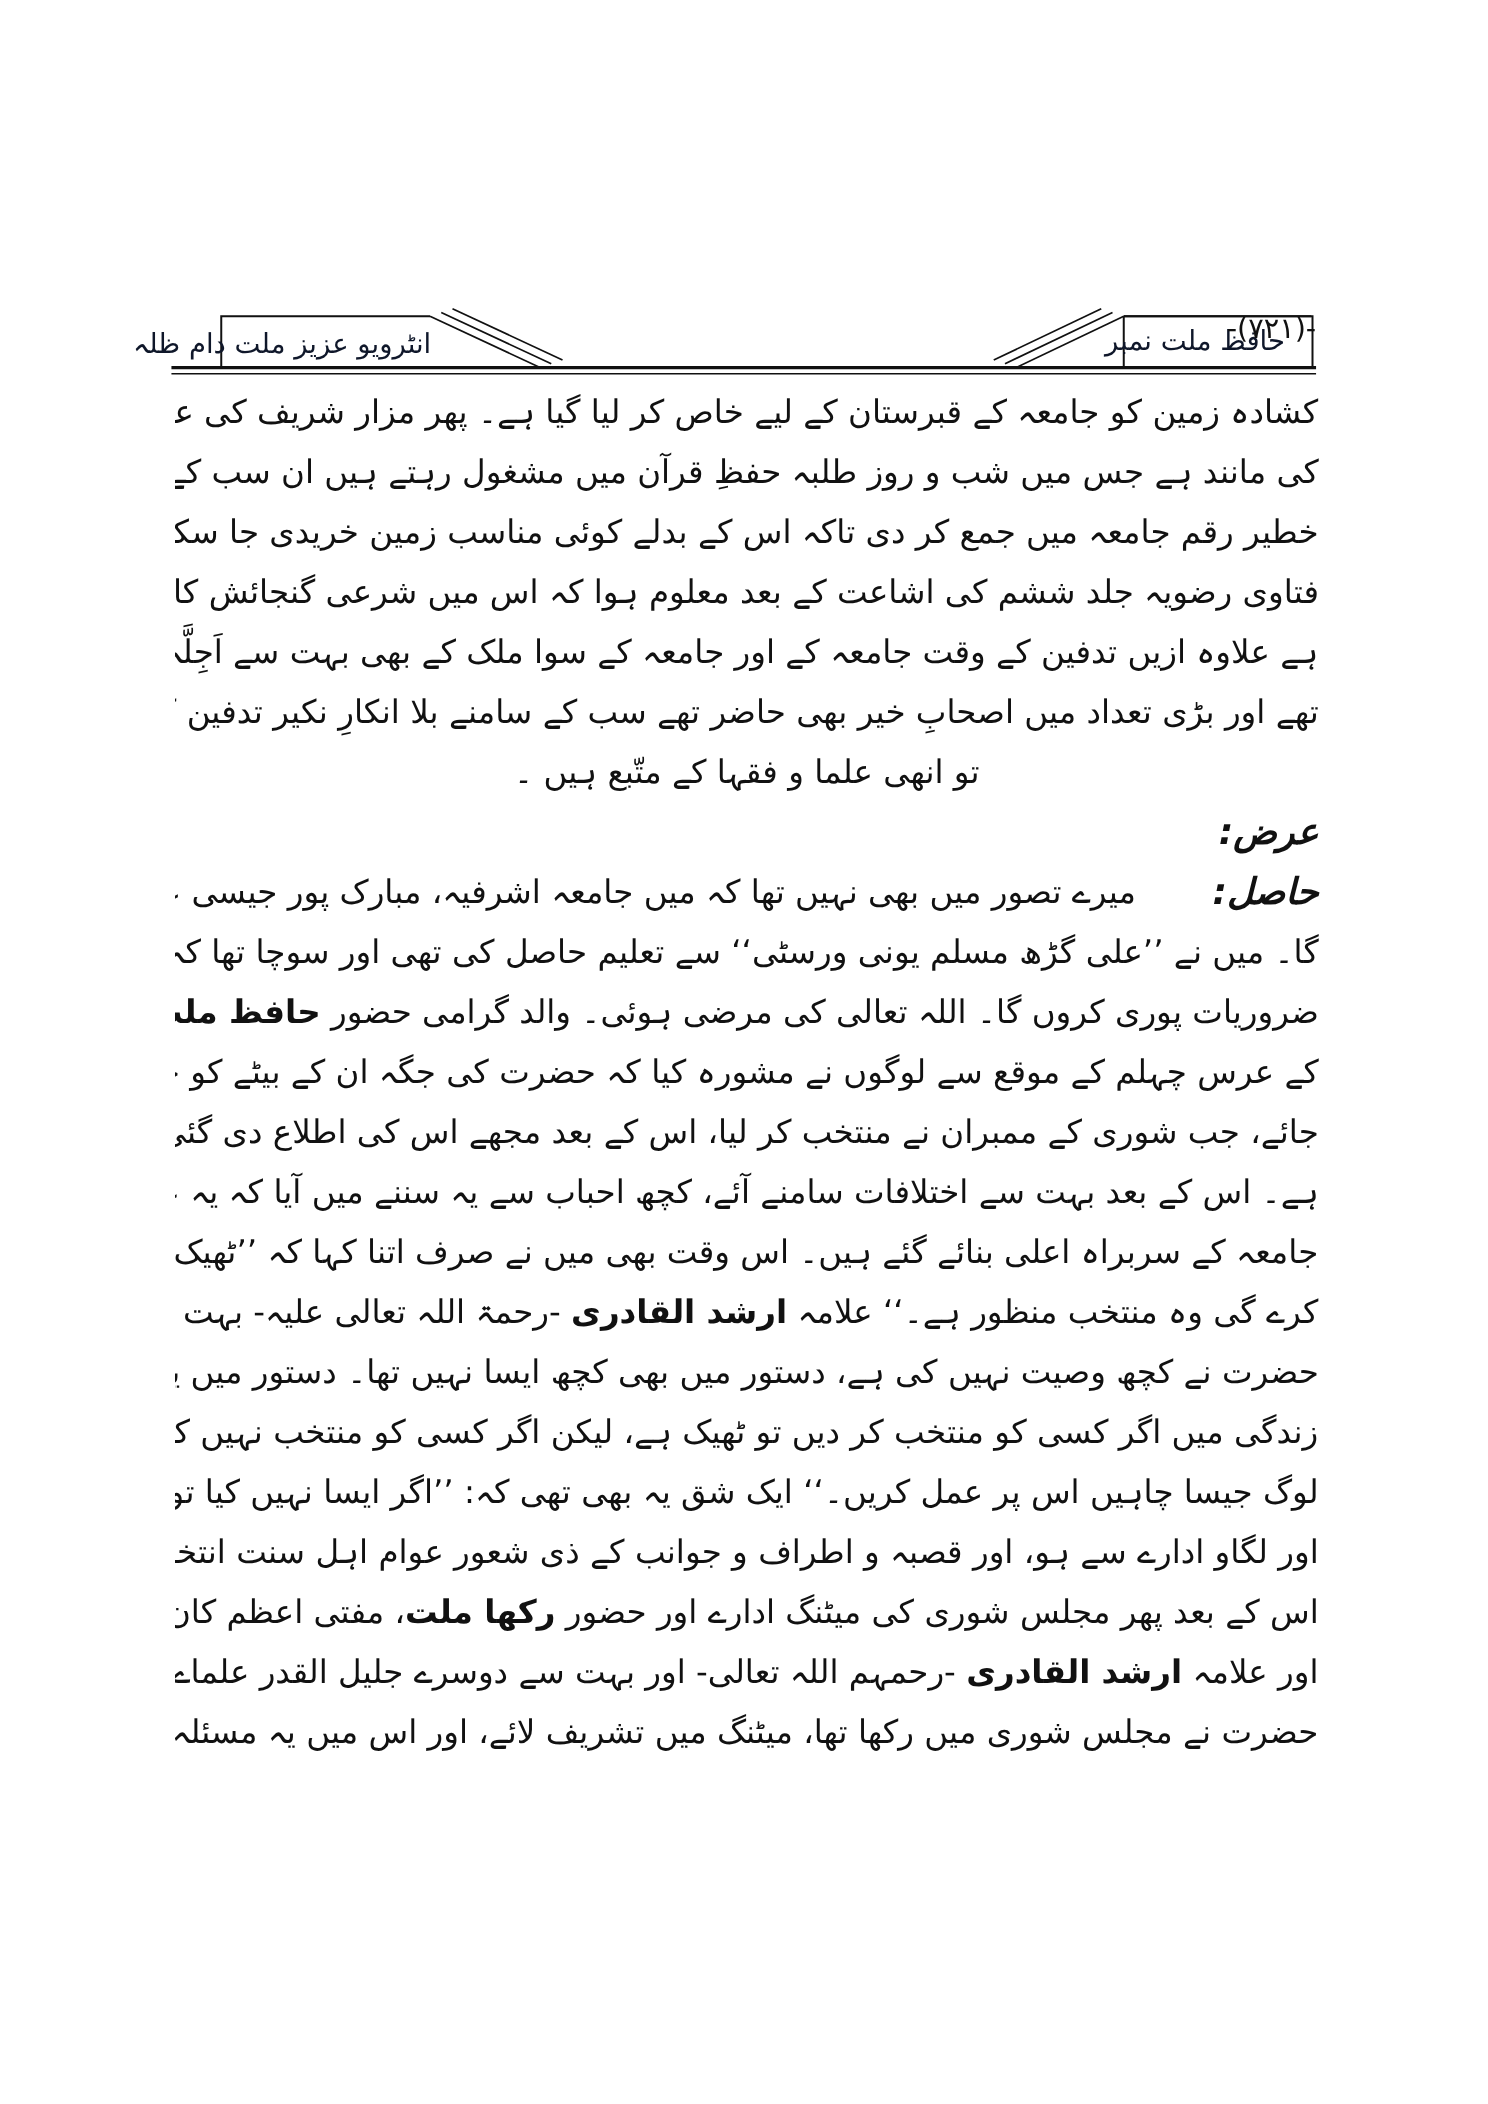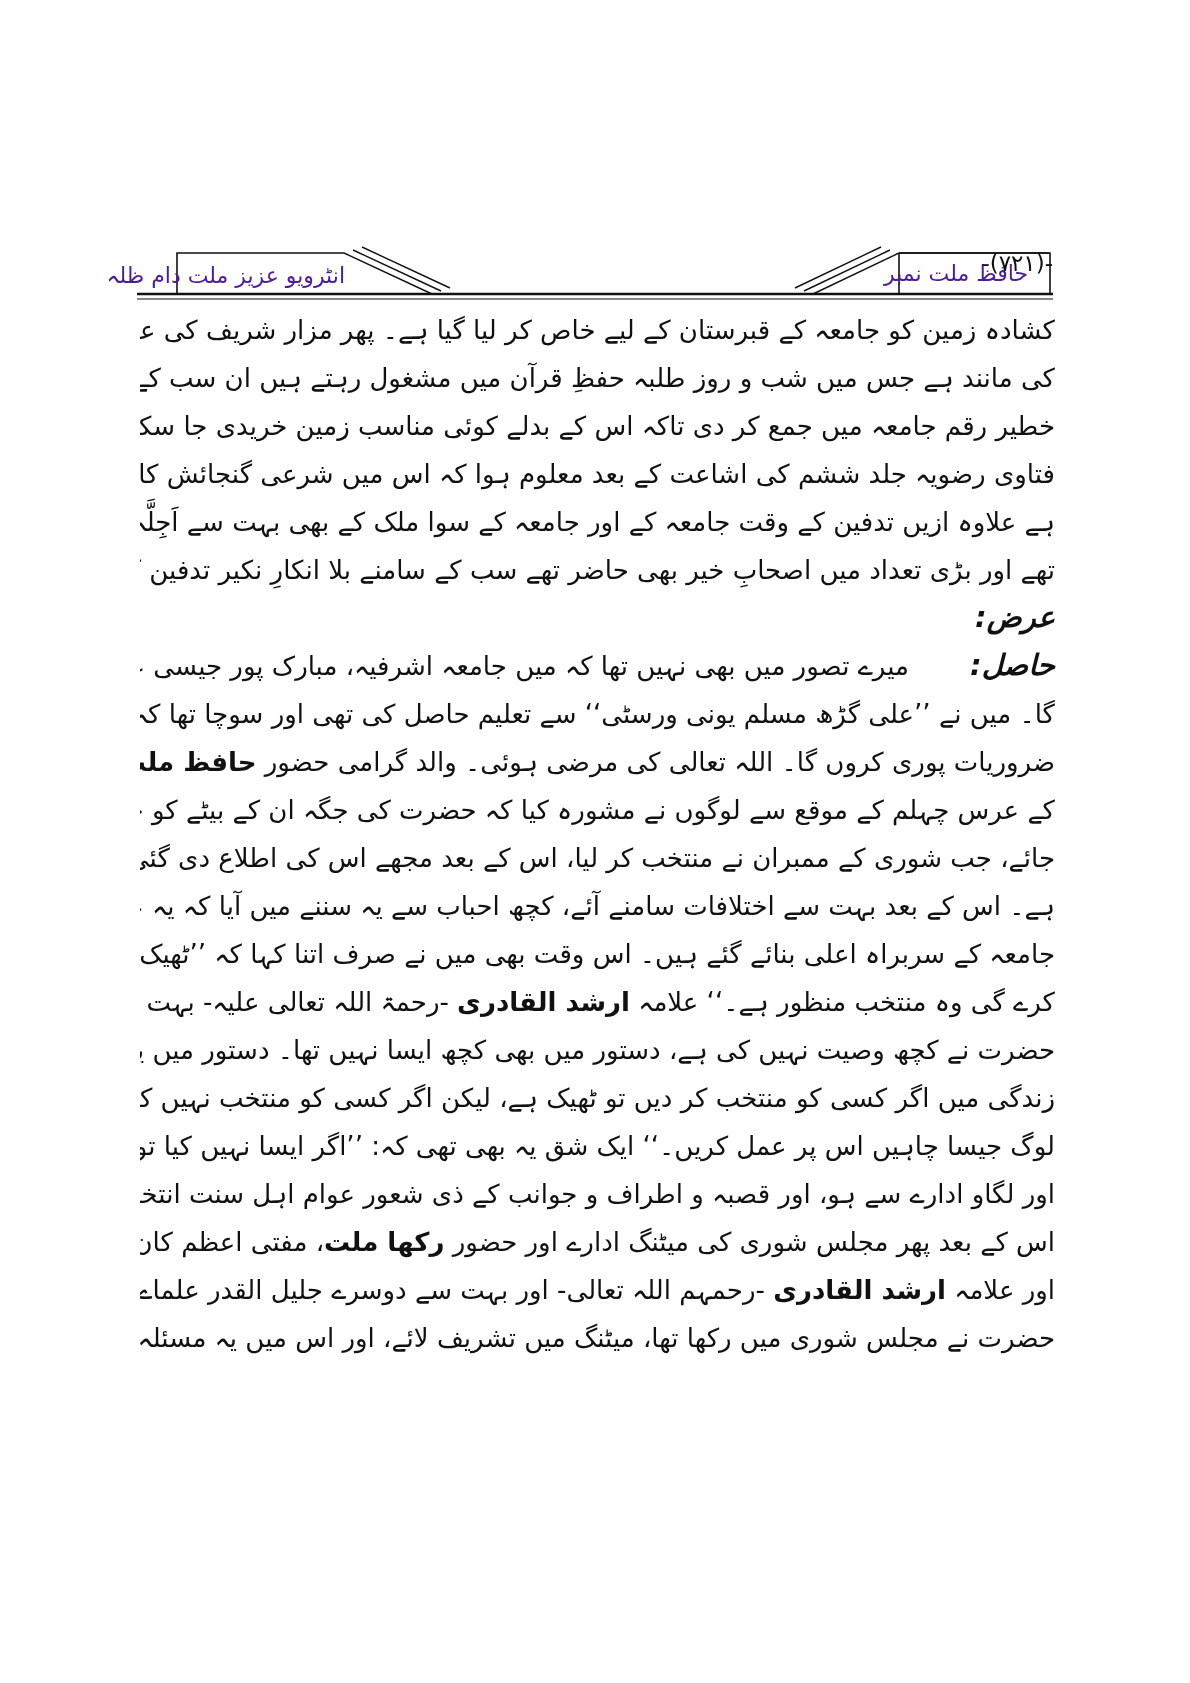--- a/index.html
+++ b/index.html
@@ -7,21 +7,21 @@
     width:1190px;height:1683px;position:relative;background:#ffffff;
     font-family:"DejaVu Sans","Liberation Sans",sans-serif;color:#111;
   }
   .page{position:absolute;inset:0;background:#fff;}
 
   
   .hdr{position:absolute;left:137px;top:226px;width:916px;height:78px;}
   .hdr svg{position:absolute;left:0;top:0;}
   .hdr-box-text{
     position:absolute;direction:rtl;font-size:22px;line-height:40px;
-    white-space:nowrap;text-align:center;color:#4c1d95;
+    white-space:nowrap;text-align:center;color:#0f172a;
   }
   .hdr-right-text{right:24px;top:28px;width:146px;margin-left:24px;}
   .hdr-left-text{left:46px;top:30px;width:162px;}
   .hdr-pageno{
     position:absolute;left:0;right:0;top:24px;text-align:right;
     font-size:23px;direction:ltr;letter-spacing:1px;
   }
 
   
   .bodytext{
@@ -76,20 +76,21 @@
     <section>
       <div class="line j"><span>کشادہ زمین کو جامعہ کے قبرستان کے لیے خاص کر لیا گیا ہے۔ پھر مزار شریف کی عمارت درس گاہِ حفظ</span></div>
       <div class="line j"><span>کی مانند ہے جس میں شب و روز طلبہ حفظِ قرآن میں مشغول رہتے ہیں ان سب کے باوجود ہم نے ایک</span></div>
       <div class="line r"><span>خطیر رقم جامعہ میں جمع کر دی تاکہ اس کے بدلے کوئی مناسب زمین خریدی جا سکے ۔</span></div>
     </section>
 
     <section>
       <div class="line j"><span>فتاوی رضویہ جلد ششم کی اشاعت کے بعد معلوم ہوا کہ اس میں شرعی گنجائش کا ایک اور گوشہ بھی موجود</span></div>
       <div class="line j"><span>ہے علاوہ ازیں تدفین کے وقت جامعہ کے اور جامعہ کے سوا ملک کے بھی بہت سے اَجِلَّہ علما و فقہا موجود</span></div>
       <div class="line j"><span>تھے اور بڑی تعداد میں اصحابِ خیر بھی حاضر تھے سب کے سامنے بلا انکارِ نکیر تدفین کا یہ عمل پیش آیا، ہم</span></div>
+      <div class="line c"><span>تو انھی علما و فقہا کے متّبع ہیں ۔</span></div>
     </section>
 
     <div class="qa">
       <span class="qlabel">عرض:</span>
     </div>
 
     <section>
       <div class="qa">
         <span class="qlabel">حاصل:</span>
         <span class="qtext fillj">میرے تصور میں بھی نہیں تھا کہ میں جامعہ اشرفیہ، مبارک پور جیسی عظیم دینی درس گاہ کا سربراہ اعلی ہوں</span>

